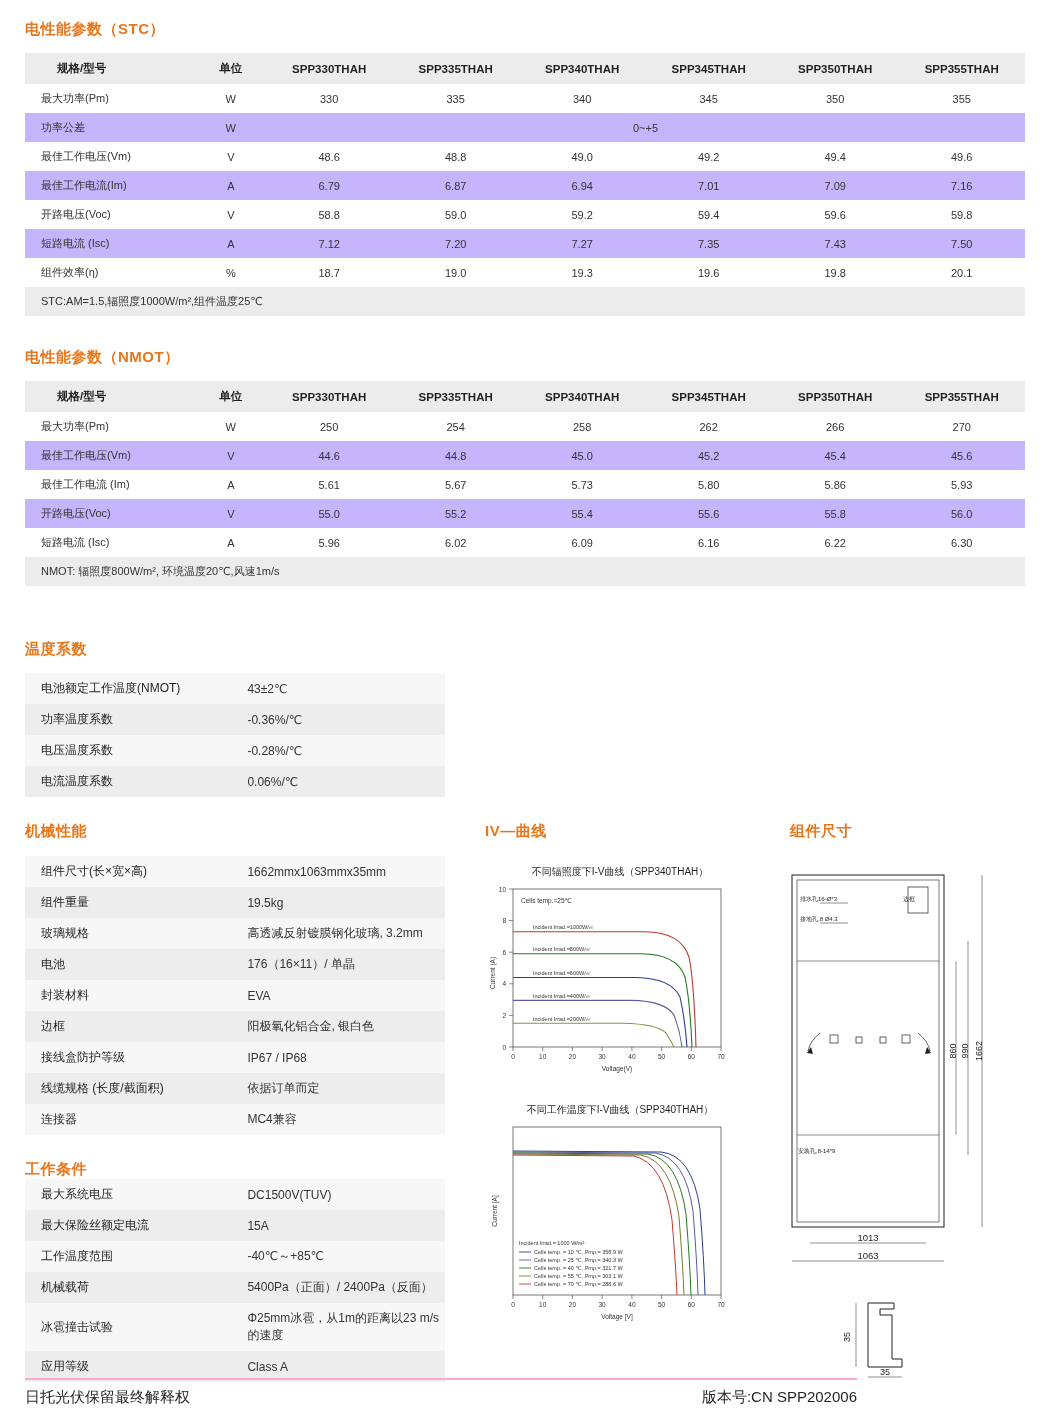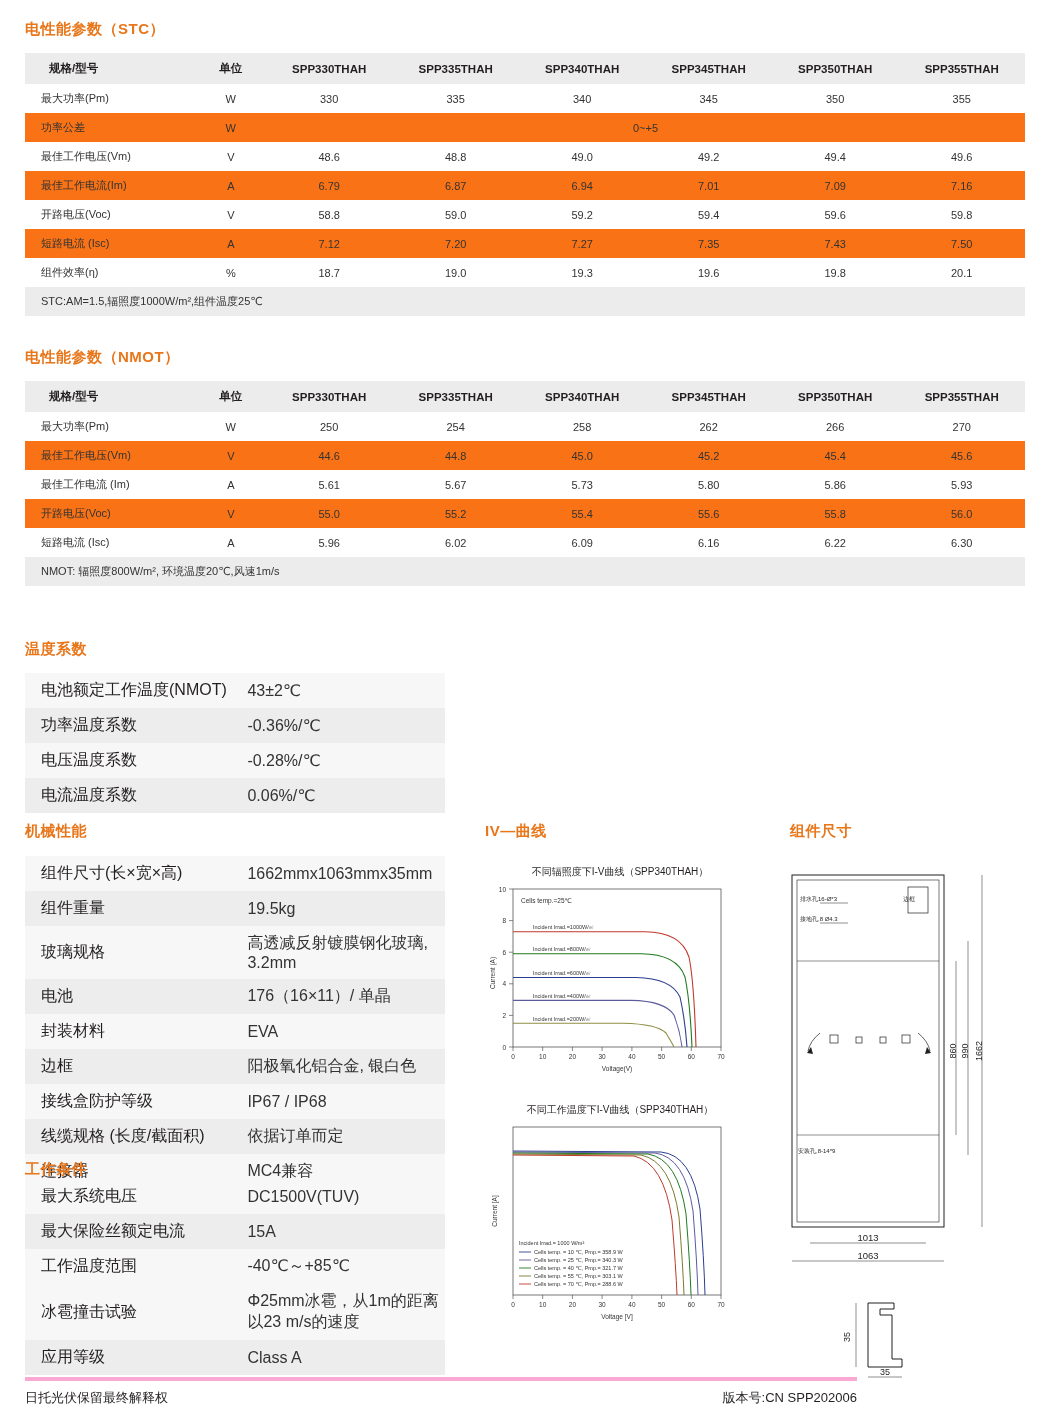--- a/index.html
+++ b/index.html
@@ -15,46 +15,46 @@
   .page{position:relative;width:882px;height:1425px;padding:0;box-sizing:border-box;border-radius:8px;}
   .sec-title{
     color:#e8761a;font-size:15px;font-weight:bold;letter-spacing:.5px;
   }
   
   table{border-collapse:collapse;width:100%;}
   .elec-table{font-size:11px;}
   .elec-table th{
     background:#ececec;font-weight:bold;padding:8px 4px;text-align:center;font-size:11.5px;color:#231f20;
   }
-  .elec-table th.first{text-align:left;padding-left:24px;}
+  .elec-table th.first{text-align:left;padding-left:32px;}
   .elec-table td{
     padding:7px 4px;text-align:center;color:#333;
   }
   .elec-table td.first{text-align:left;padding-left:16px;}
-  .elec-table tr.alt td{background:#f97316;}
+  .elec-table tr.alt td{background:#c4b5fd;}
   .note-row td{
     background:#ececec;text-align:left;padding:7px 16px;font-size:11px;
   }
   
-  .kv-table td{padding:7px 4px;font-size:16px;}
+  .kv-table td{padding:7px 4px;font-size:12px;}
   .kv-table td.k{width:52%;padding-left:16px;color:#231f20;}
   .kv-table td.v{color:#333;}
   .kv-table tr.alt td{background:#f1f1f1;}
   .kv-table tr td{background:#f7f7f7;}
   .kv-table tr.alt td{background:#ededed;}
   
   .pack-table th{background:#ececec;font-weight:bold;padding:8px 4px;text-align:center;font-size:11.5px;}
   .pack-table td{padding:7px 4px;text-align:center;font-size:11px;color:#333;}
   .pack-table th.first,.pack-table td.first{text-align:left;padding-left:16px;}
   
   .block{position:absolute;}
   .footer{
     position:absolute;left:25px;right:25px;bottom:18px;
-    border-top:4px solid #f9a8d4;padding-top:8px;
-    display:flex;justify-content:space-between;font-size:13px;color:#231f20;
+    border-top:2px solid #f9a8d4;padding-top:8px;
+    display:flex;justify-content:space-between;font-size:15px;color:#231f20;
   }
   .chart-caption{font-size:10px;text-align:center;margin-bottom:2px;color:#231f20;}
   svg{display:block;}
   .tiny{font-size:5.5px;fill:#333;}
   .tiny2{font-size:6.5px;fill:#333;}
 </style>
 </head>
 <body>
 
 <div class="page">
@@ -297,20 +297,24 @@
             <td class="k">最大系统电压</td>
             <td class="v">DC1500V(TUV)</td>
           </tr>
         <tr class="alt">
             <td class="k">最大保险丝额定电流</td>
             <td class="v">15A</td>
           </tr>
         <tr>
             <td class="k">工作温度范围</td>
             <td class="v">-40℃～+85℃</td>
+          </tr>
+        <tr class="alt">
+            <td class="k">机械载荷</td>
+            <td class="v">5400Pa（正面）/ 2400Pa（反面）</td>
           </tr>
         <tr>
             <td class="k">冰雹撞击试验</td>
             <td class="v">Φ25mm冰雹，从1m的距离以23 m/s的速度</td>
           </tr>
         <tr class="alt">
             <td class="k">应用等级</td>
             <td class="v">Class A</td>
           </tr>
       </tbody>

